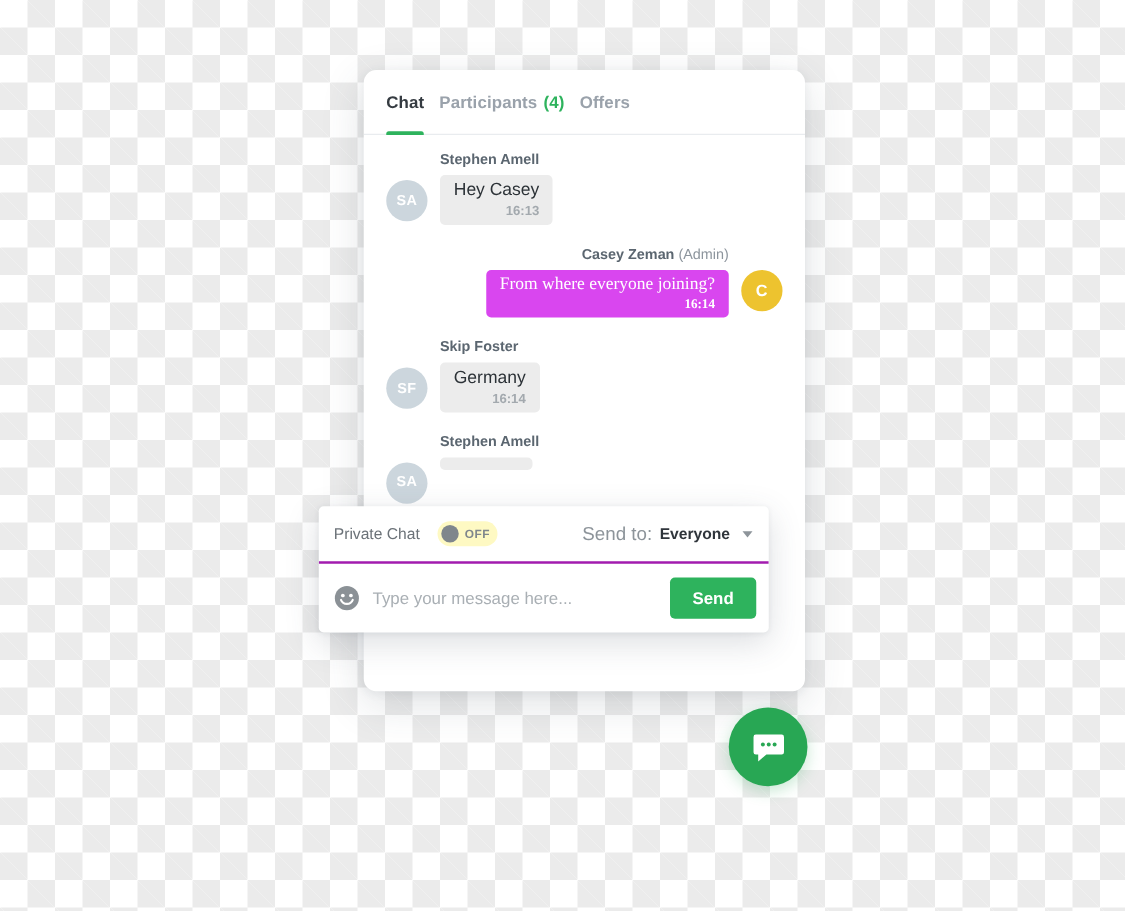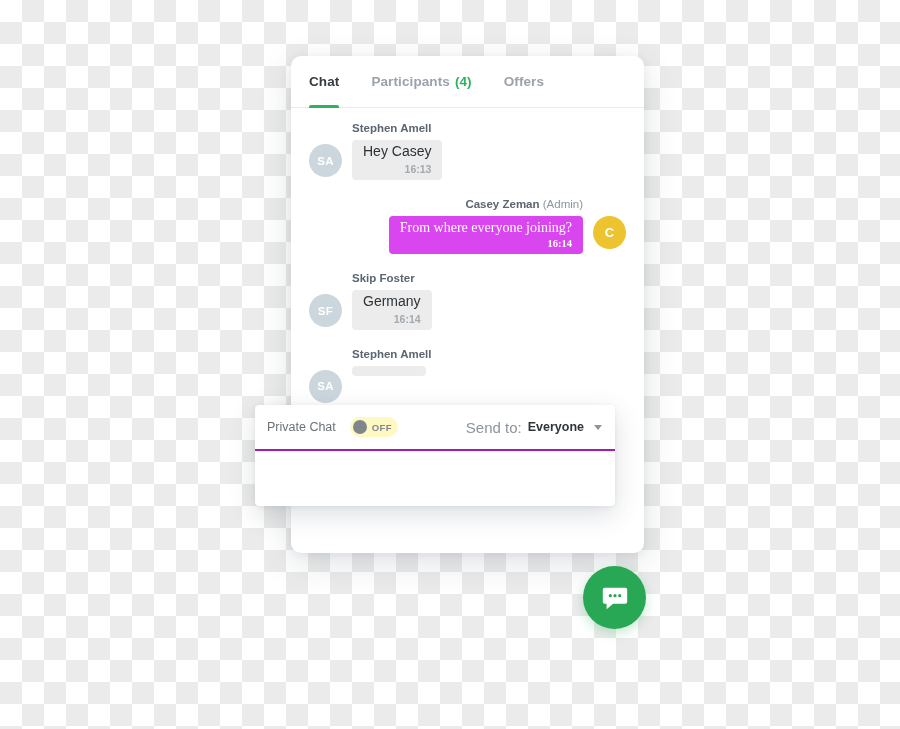--- a/index.html
+++ b/index.html
@@ -53,21 +53,21 @@
     overflow: hidden;
   }
 
   
   #tabbar {
     position: relative;
     height: 52px;
     padding: 0 18px;
     display: flex;
     align-items: center;
-    gap: 32px;
+    gap: 12px;
     border-bottom: 1px solid #e9ecef;
   }
   .tab {
     font-size: 13.5px;
     color: #9aa2ab;
     font-weight: 700;
     letter-spacing: .1px;
     position: relative;
     height: 52px;
     display: flex;
@@ -365,20 +365,34 @@
         <span class="state">OFF</span>
       </div>
 
       <div class="sendto-wrap">
         <span class="sendto-label">Send to:</span>
         <span class="sendto-value">Everyone</span>
         <span class="caret"></span>
       </div>
     </div>
 
+    <div id="composer-bottom">
+      <span class="emoji-btn">
+        <svg width="21" height="21" viewBox="0 0 24 24">
+          <circle cx="12" cy="12" r="11" fill="#8b9196"></circle>
+          <circle cx="8.3" cy="9.6" r="1.7" fill="#ffffff"></circle>
+          <circle cx="15.7" cy="9.6" r="1.7" fill="#ffffff"></circle>
+          <path d="M6.6 13.6 a5.8 5.8 0 0 0 10.8 0" fill="none" stroke="#ffffff" stroke-width="1.9" stroke-linecap="round"></path>
+        </svg>
+      </span>
+
+      <input id="message-input" type="text" placeholder="Type your message here..." style="">
+
+      <button id="send-button">Send</button>
+    </div>
   </div>
 
   <div id="fab">
     <svg width="30" height="30" viewBox="0 0 32 32">
       <path d="M5 5 h22 a2 2 0 0 1 2 2 v13 a2 2 0 0 1 -2 2 h-13 l-7 6 v-6 h-2 a2 2 0 0 1 -2 -2 v-13 a2 2 0 0 1 2 -2 z" fill="#ffffff"></path>
       <circle cx="11" cy="13.5" r="1.7" fill="#28a754"></circle>
       <circle cx="16" cy="13.5" r="1.7" fill="#28a754"></circle>
       <circle cx="21" cy="13.5" r="1.7" fill="#28a754"></circle>
     </svg>
   </div>

